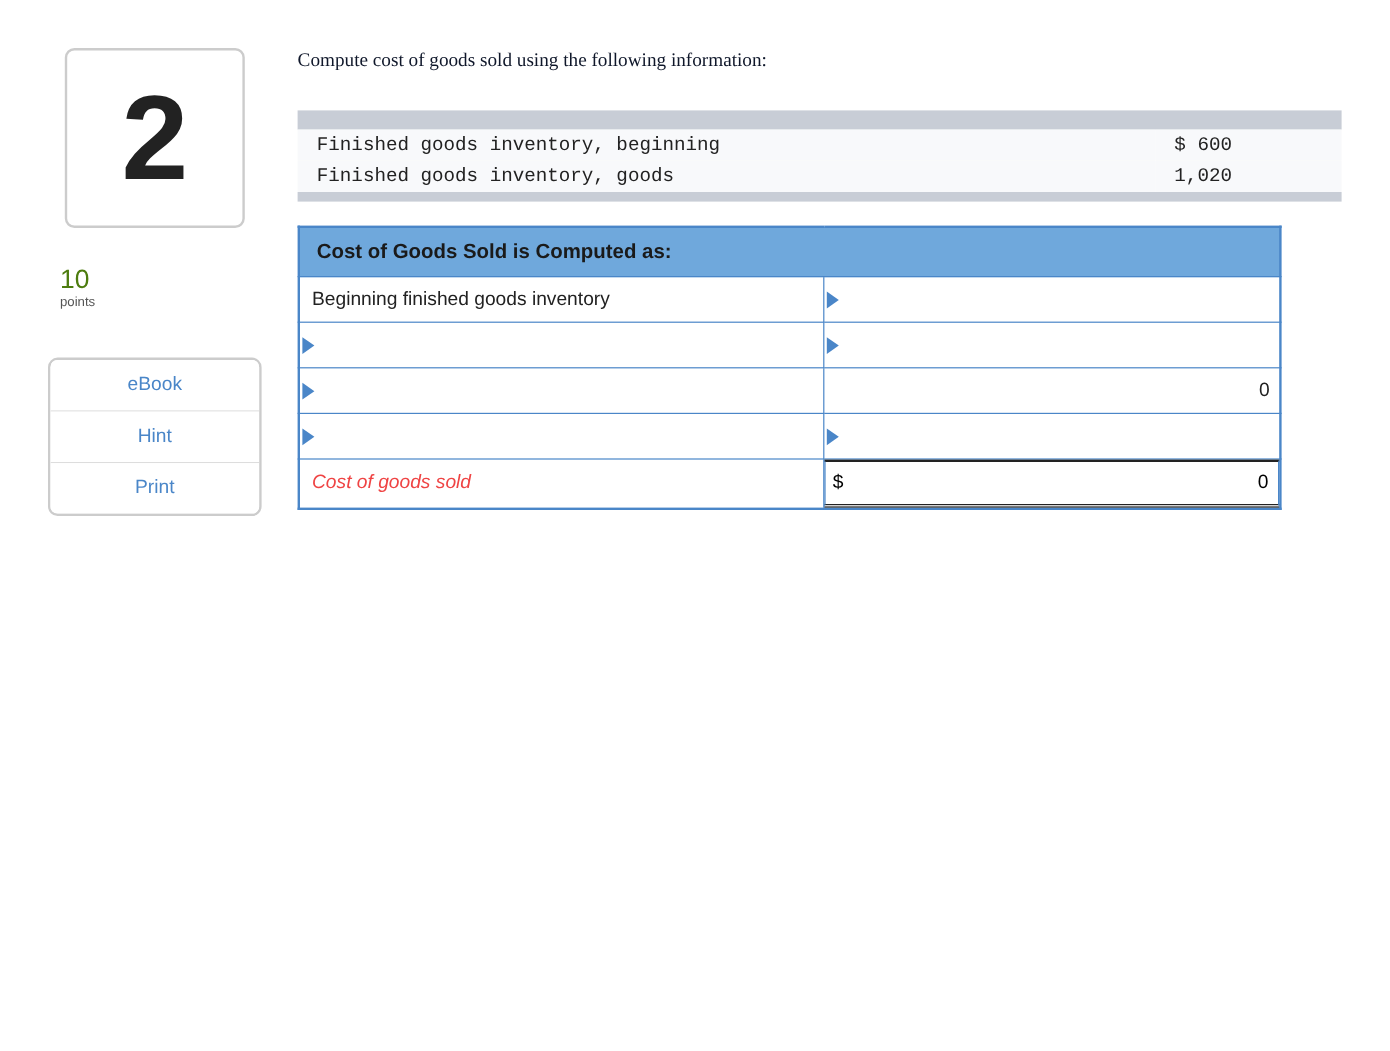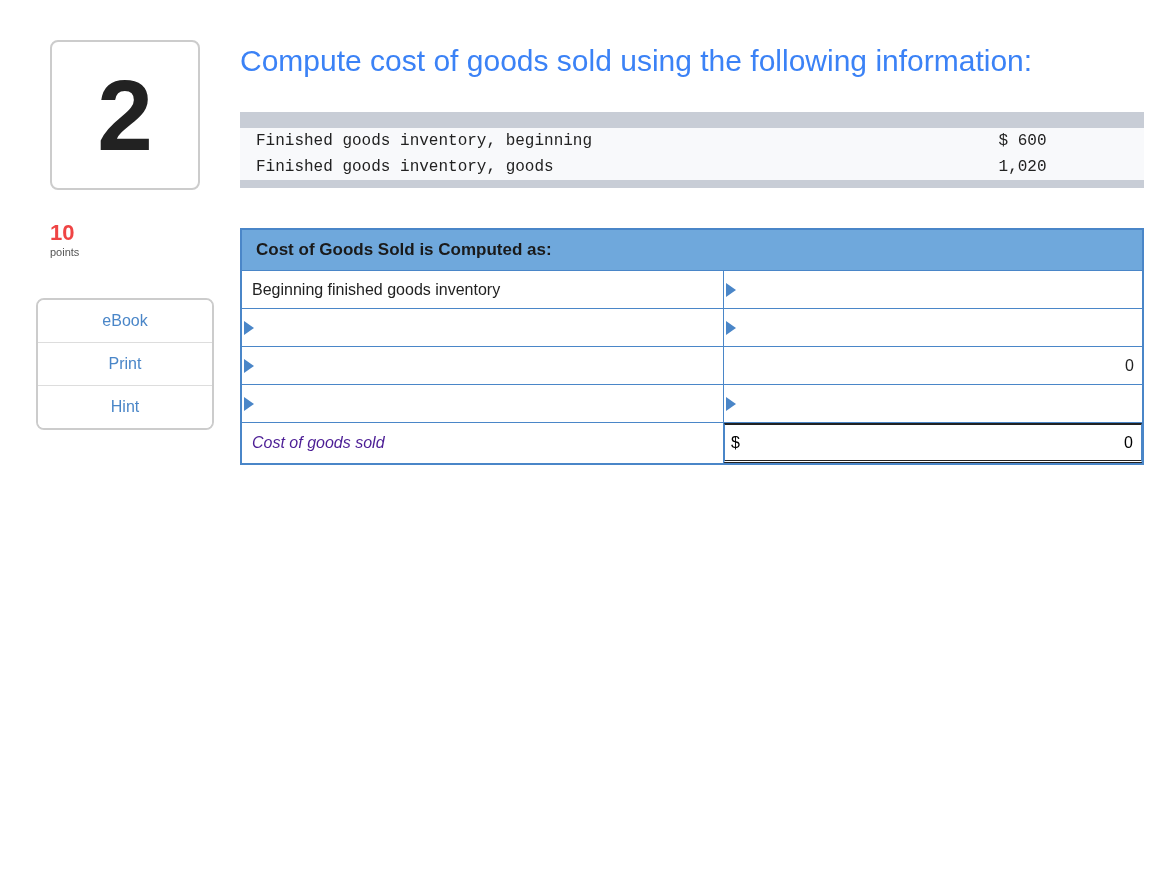--- a/index.html
+++ b/index.html
@@ -48,22 +48,22 @@
 
     .points-section {
       text-align: left;
       margin-bottom: 30px;
       align-self: flex-start;
       padding-left: 10px;
     }
 
     .points-label {
       font-size: 22px;
-      font-weight: bold;
-      color: #ef4444;
+      font-weight: normal;
+      color: #4d7c0f;
       display: block;
     }
 
     .points-text {
       font-size: 11px;
       color: #555;
       display: block;
     }
 
     .nav-links-box {
@@ -90,31 +90,32 @@
       border-bottom: none;
     }
 
     
     .main-content {
       flex: 1;
       padding-top: 10px;
     }
 
     .question-text {
-      font-size: 30px;
-      color: #3b82f6;
+      font-size: 16px;
+      color: #0f172a;
       margin-bottom: 30px;
       line-height: 1.4;
+      font-family: Liberation Serif, serif;
     }
 
     
     .given-info-table {
       width: 100%;
       border-collapse: collapse;
-      margin-bottom: 40px;
+      margin-bottom: 20px;
     }
 
     .given-info-table thead tr th {
       background: #c8cdd6;
       height: 16px;
       padding: 0;
     }
 
     .given-info-table tfoot tr td {
       background: #c8cdd6;
@@ -129,21 +130,21 @@
       color: #222;
       background: #f8f9fb;
     }
 
     .given-info-table tbody tr td.amount {
       white-space: nowrap;
     }
 
     
     .answer-section {
-      width: 904px;
+      width: 820px;
     }
 
     .answer-table {
       width: 100%;
       border-collapse: collapse;
       border: 2px solid #4a86c8;
     }
 
     .answer-table .header-row td {
       background: #6fa8dc;
@@ -204,21 +205,21 @@
     
     .answer-table .total-row td {
       border: 1px solid #4a86c8;
       height: 40px;
     }
 
     .answer-table .total-row td.label-cell {
       padding: 6px 10px;
       font-size: 16px;
       font-style: italic;
-      color: #4c1d95;
+      color: #ef4444;
     }
 
     .answer-table .total-row td.input-cell {
       position: relative;
       min-width: 120px;
     }
 
     .zero-value {
       position: absolute;
       right: 8px;
@@ -246,24 +247,24 @@
     <div class="points-section">
       <span class="points-label">10</span>
       <span class="points-text">points</span>
     </div>
 
     <div class="nav-links-box">
       <div class="nav-link">
         <span>eBook</span>
       </div>
       <div class="nav-link">
-        <span>Print</span>
+        <span>Hint</span>
       </div>
       <div class="nav-link">
-        <span>Hint</span>
+        <span>Print</span>
       </div>
     </div>
   </div>
 
   <div class="main-content">
 
     <div class="question-text">Compute cost of goods sold using the following information:</div>
 
     <table class="given-info-table">
       <thead>

